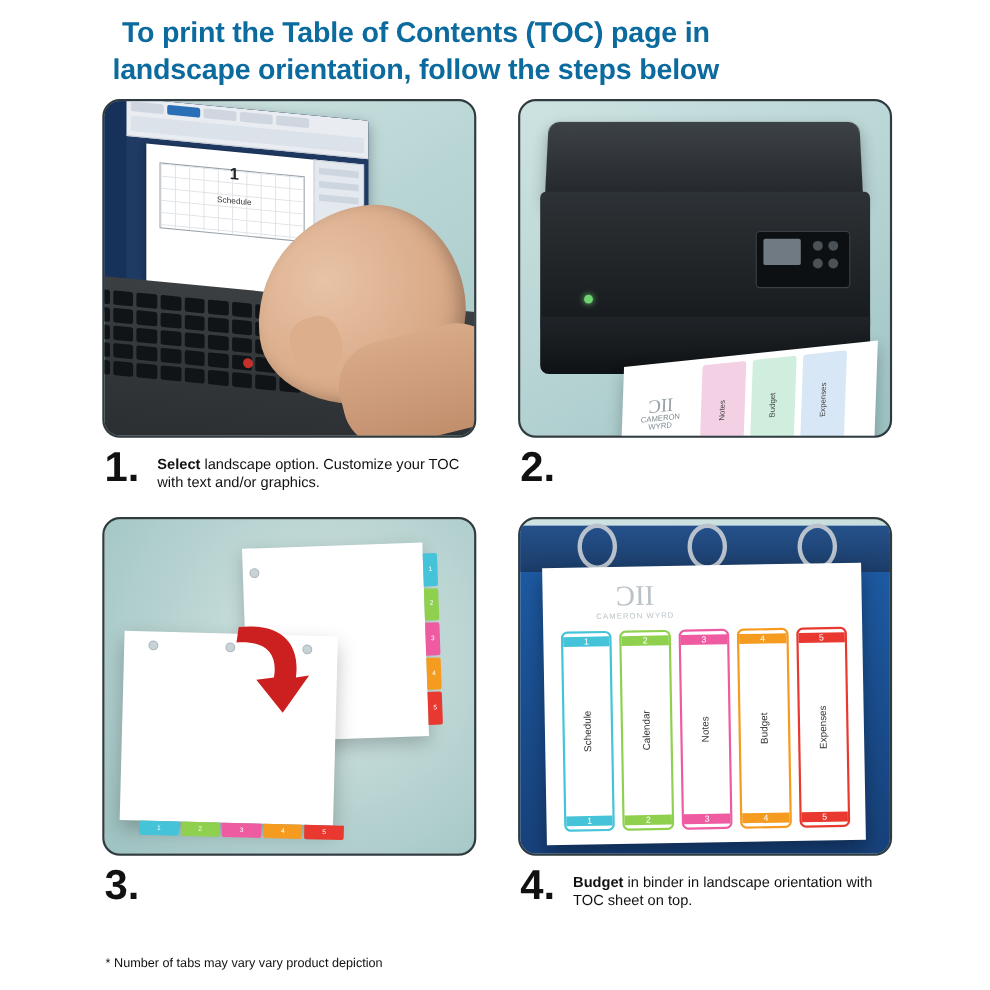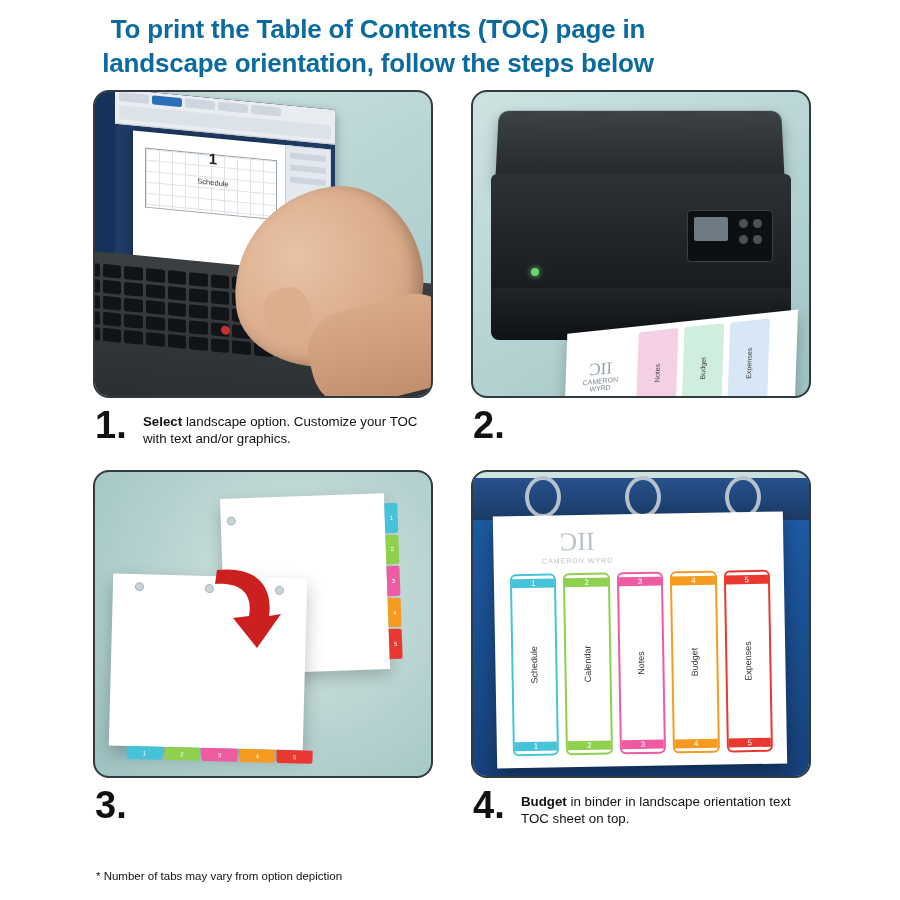--- a/index.html
+++ b/index.html
@@ -579,22 +579,22 @@
                   <div class="lbl">Expenses</div>
                   <div class="botnum" style="background:#e8382f;">5</div>
                 </div>
               </div>
             </div>
           </div>
         </div>
         <div class="caption">
           <div class="stepnum">4.</div>
           <div class="captext">
-            <b>Budget</b><span> in binder in landscape orientation text TOC sheet on top.</span>
+            <b>Budget</b><span> in binder in landscape orientation with TOC sheet on top.</span>
           </div>
         </div>
       </div>
 
     </div>
   </div>
 
-  <div class="footnote">* Number of tabs may vary from option depiction</div>
+  <div class="footnote">* Number of tabs may vary vary product depiction</div>
 </div>
 
 </body></html>

